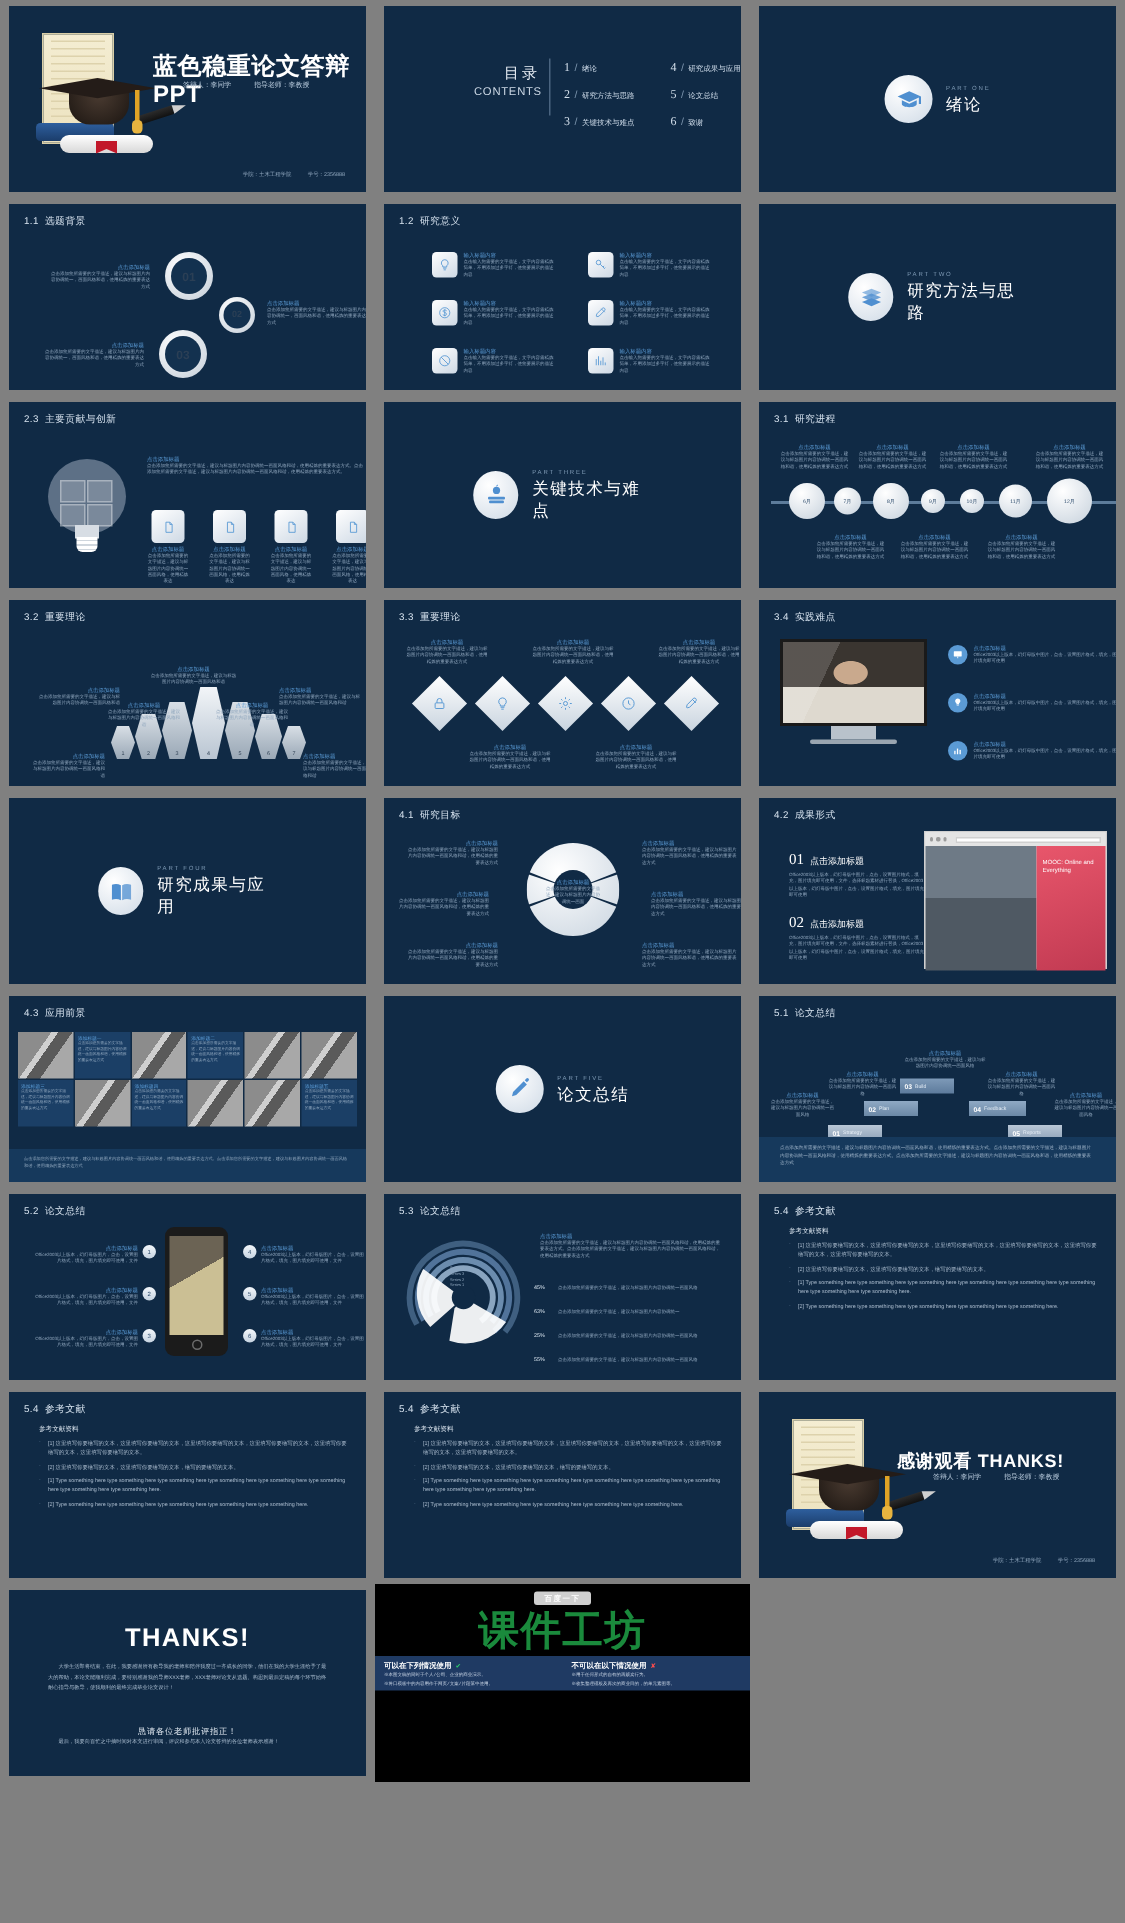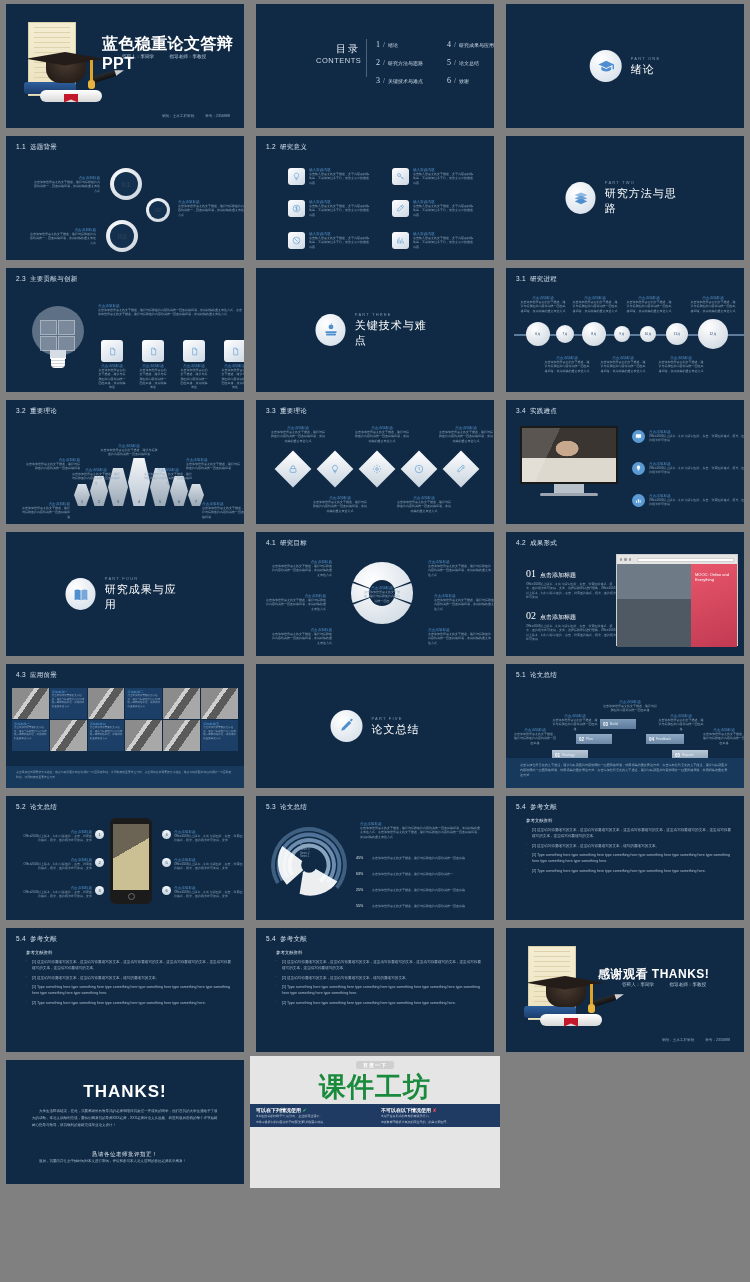--- a/index.html
+++ b/index.html
@@ -219,21 +219,21 @@
 
   
   .th-big{position:absolute;left:0;right:0;top:22px;text-align:center;
     font-size:17px;font-weight:bold;color:#ffffff;letter-spacing:1px;}
   .th-p{position:absolute;left:26px;right:26px;top:48px;font-size:3.5px;color:#a9bccf;
     line-height:1.95;text-indent:7px;}
   .th-last{position:absolute;left:0;right:0;bottom:26px;text-align:center;
     font-size:5.5px;color:#e2eaf2;letter-spacing:.5px;}
 
   
-  .promo{width:100%;height:100%;background:#e5e5e5;position:relative;}
+  .promo{width:100%;height:100%;background:#000000;position:relative;font-family:Liberation Mono, monospace;}
   .promo .badge{position:absolute;left:50%;transform:translateX(-50%);top:5px;
     background:#cfcfcf;color:#ffffff;font-size:5px;padding:1px 7px;border-radius:2px;
     letter-spacing:1px;font-weight:bold;}
   .promo .big{position:absolute;left:0;right:0;top:13px;text-align:center;
     font-size:27px;font-weight:bold;color:#1a8a3c;letter-spacing:1px;}
   .promo .strip{position:absolute;left:0;right:0;top:48px;height:23px;background:#1f3a63;
     display:flex;}
   .promo .half{flex:1;padding:3px 6px;}
   .promo .hh{font-size:5px;color:#ffffff;font-weight:bold;}
   .promo .hl{font-size:3px;color:#c8d4e4;line-height:1.6;margin-top:1px;}

